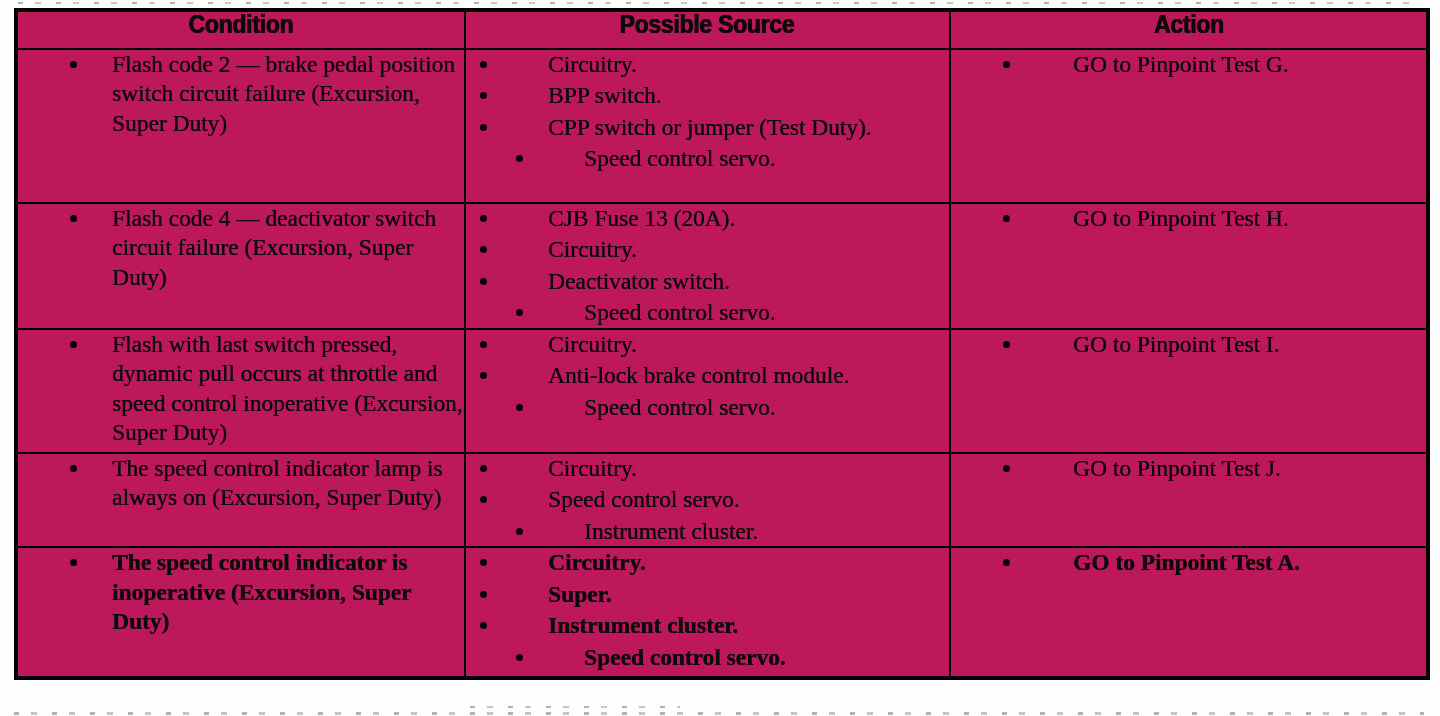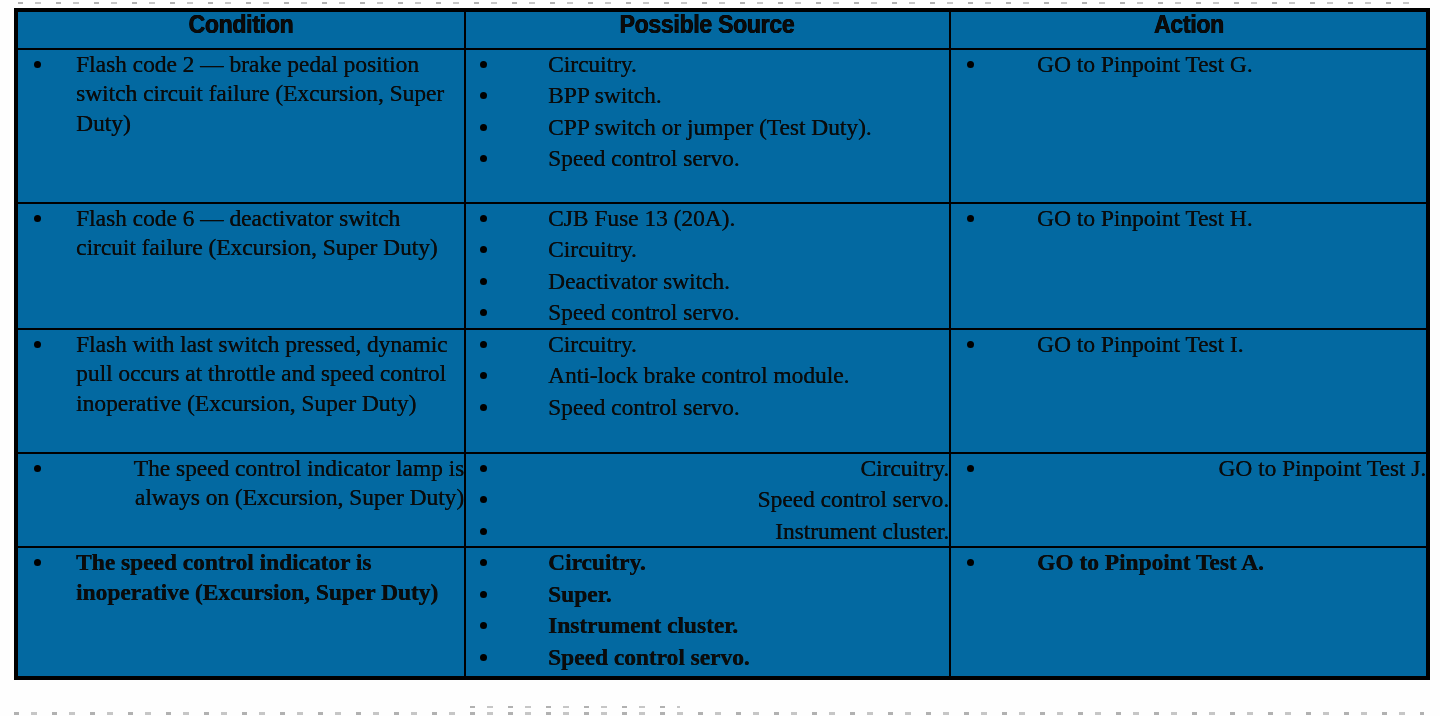--- a/index.html
+++ b/index.html
@@ -37,21 +37,21 @@
   }
   .diag-table col.c-cond   { width: 449px; }
   .diag-table col.c-source { width: 485px; }
   .diag-table col.c-action { width: 478px; }
 
   .diag-table th,
   .diag-table td {
     border: 2px solid #000;
     vertical-align: top;
     padding: 0;
-    background: #0369a1;
+    background: #be185d;
   }
 
   
   thead th {
     height: 36px;
     text-align: center;
     vertical-align: middle;
     border-bottom: 4px solid #000;
     padding: 0 4px 3px 4px;
   }
@@ -79,42 +79,42 @@
   .bullet-list li {
     position: relative;
     padding-left: 58px;
     font-size: 23.5px;
     line-height: 1.255;
     margin-bottom: 2px;
     color: #0b0b0b;
     text-shadow: 0.35px 0 0 rgba(0,0,0,0.85);
     letter-spacing: -0.05px;
   }
-  .bullet-list li:last-child { margin-bottom: 0; }
+  .bullet-list li:last-child { margin-bottom: 0; margin-left: 36px; }
   .bullet-list li .bullet-dot {
     position: absolute;
     left: 16px;
     top: 11px;
     width: 7px;
     height: 7px;
     background: #000;
     border-radius: 50%;
   }
 
   
   td.col-source .bullet-list li { padding-left: 82px; }
   td.col-source .bullet-list li .bullet-dot { left: 14px; }
   td.col-action .bullet-list li { padding-left: 86px; }
   td.col-action .bullet-list li .bullet-dot { left: 16px; }
 
   
   tr.r-1 td { height: 152px; }
   tr.r-2 td { height: 118px; }
   tr.r-3 td { height: 122px; }
-  tr.r-4 td { height: 86px; text-align: right; }
+  tr.r-4 td { height: 86px; }
   tr.r-5 td { height: 128px; font-weight: bold; }
 
   
   .scan-edge {
     position: absolute;
     background: repeating-linear-gradient(
       90deg,
       rgba(0,0,0,0.30) 0px, rgba(0,0,0,0.30) 5px,
       rgba(0,0,0,0) 5px,  rgba(0,0,0,0) 17px,
       rgba(0,0,0,0.22) 17px, rgba(0,0,0,0.22) 23px,
@@ -192,21 +192,21 @@
             </li>
           </ul>
         </td>
       </tr>
 
       <tr class="r-2">
         <td class="col-condition">
           <ul class="bullet-list">
             <li>
               <span class="bullet-dot"></span>
-              <span>Flash code 6 — deactivator switch circuit failure (Excursion, Super Duty)</span>
+              <span>Flash code 4 — deactivator switch circuit failure (Excursion, Super Duty)</span>
             </li>
           </ul>
         </td>
         <td class="col-source">
           <ul class="bullet-list">
             <li>
               <span class="bullet-dot"></span>
               <span>CJB Fuse 13 (20A).</span>
             </li>
             <li>

